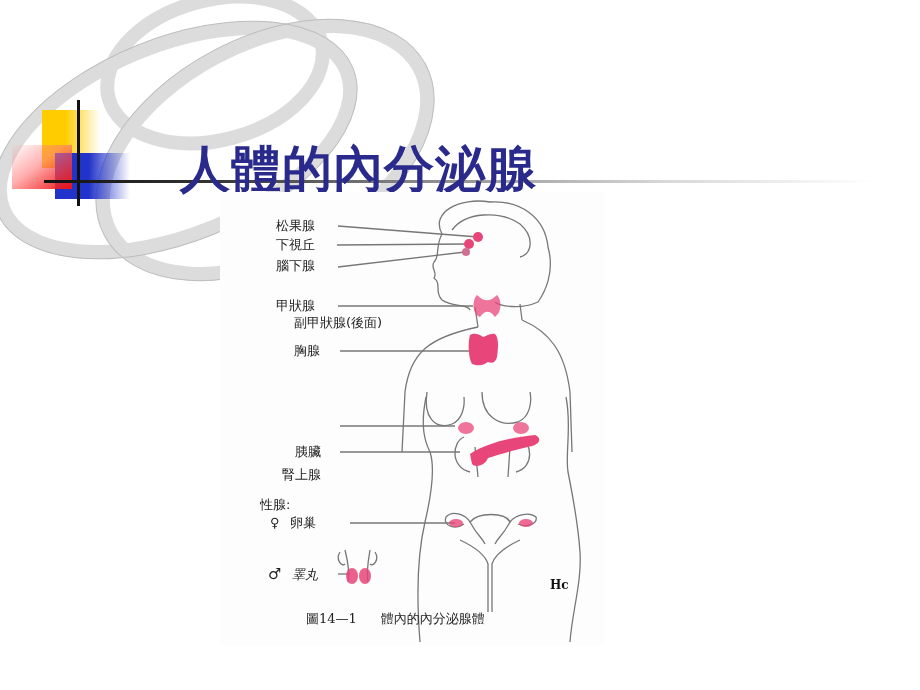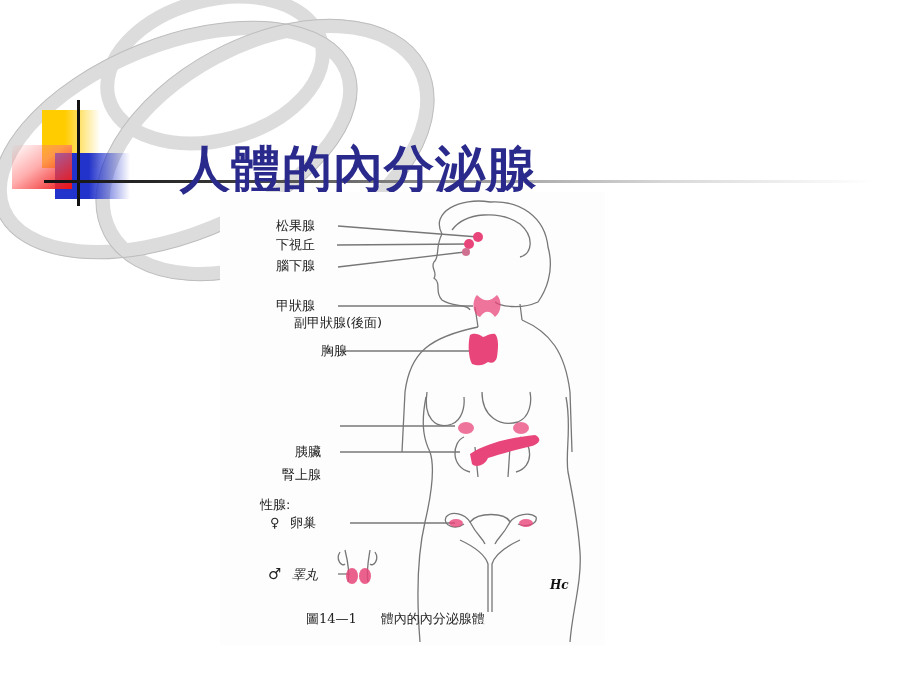--- a/index.html
+++ b/index.html
@@ -16,21 +16,21 @@
   .vline { left:77px; top:100px; width:3px; height:106px; background:#111; }
   .hline { left:44px; top:180px; width:830px; height:3px;
            background:linear-gradient(to right,#111 0%, #333 20%, #888 45%, #d8d8d8 75%, rgba(240,240,240,0) 100%); }
   .title { position:absolute; left:180px; top:104px; font-family:"DejaVu Serif", serif;
            font-size:50px; color:#2a2a8c; letter-spacing:1px; line-height:62px; font-weight:bold; }
   .figure { position:absolute; left:220px; top:192px; width:385px; height:453px; background:#fdfdfd; }
   .figure svg { position:absolute; left:0; top:0; }
   .lbl { position:absolute; font-size:13px; color:#222; white-space:nowrap; line-height:16px;text-align:right; }
   .caption { position:absolute; left:86px; top:418px; font-family:"DejaVu Serif", serif; font-size:13px; color:#222; white-space:nowrap; }
   .caption .num { margin-right:24px; }
-  .sig { position:absolute; left:330px; top:386px; font-family:"DejaVu Serif", serif; font-style:italic; font-weight:bold; font-size:12px; color:#111; }
+  .sig { position:absolute; left:330px; top:386px; font-family:"DejaVu Serif", serif; font-weight:bold; font-size:12px; color:#111; }
 </style>
 </head>
 <body>
 
 <svg class="bg-rings" viewBox="0 0 920 690">
   <g fill="none" stroke="#dcdcdc" stroke-width="14">
     <ellipse cx="175" cy="140" rx="185" ry="95" transform="rotate(-22 175 140)"></ellipse>
     <ellipse cx="265" cy="150" rx="175" ry="105" transform="rotate(-28 265 150)"></ellipse>
     <ellipse cx="215" cy="70" rx="110" ry="70" transform="rotate(-15 215 70)"></ellipse>
   </g>
@@ -111,21 +111,21 @@
       <ellipse cx="132" cy="384" rx="6" ry="8" opacity="0.85"></ellipse>
       <ellipse cx="145" cy="384" rx="6" ry="8" opacity="0.85"></ellipse>
     </g>
   </svg>
 
   <span class="lbl" style="left:56px; top:26px;">松果腺</span>
   <span class="lbl" style="left:56px; top:45px;">下視丘</span>
   <span class="lbl" style="left:56px; top:66px;">腦下腺</span>
   <span class="lbl" style="left:56px; top:106px;">甲狀腺</span>
   <span class="lbl" style="left:30px; top:123px;margin-left:44px;">副甲狀腺(後面)</span>
-  <span class="lbl" style="left:74px; top:151px;margin-left:27px;">胸腺</span>
+  <span class="lbl" style="left:74px; top:151px;">胸腺</span>
   <span class="lbl" style="left:62px; top:227px;margin-top:48px;">腎上腺</span>
   <span class="lbl" style="left:75px; top:252px;font-family:Liberation Serif, serif;">胰臟</span>
   <span class="lbl" style="left:40px; top:305px;">性腺:</span>
   <span class="lbl" style="left:50px; top:323px;">♀</span>
   <span class="lbl" style="left:70px; top:323px;">卵巢</span>
   <span class="lbl" style="left:48px; top:374px; font-size:15px;">♂</span>
   <span class="lbl" style="left:72px; top:375px;font-style:italic;">睪丸</span>
 
   <span class="sig">Hc</span>
 

